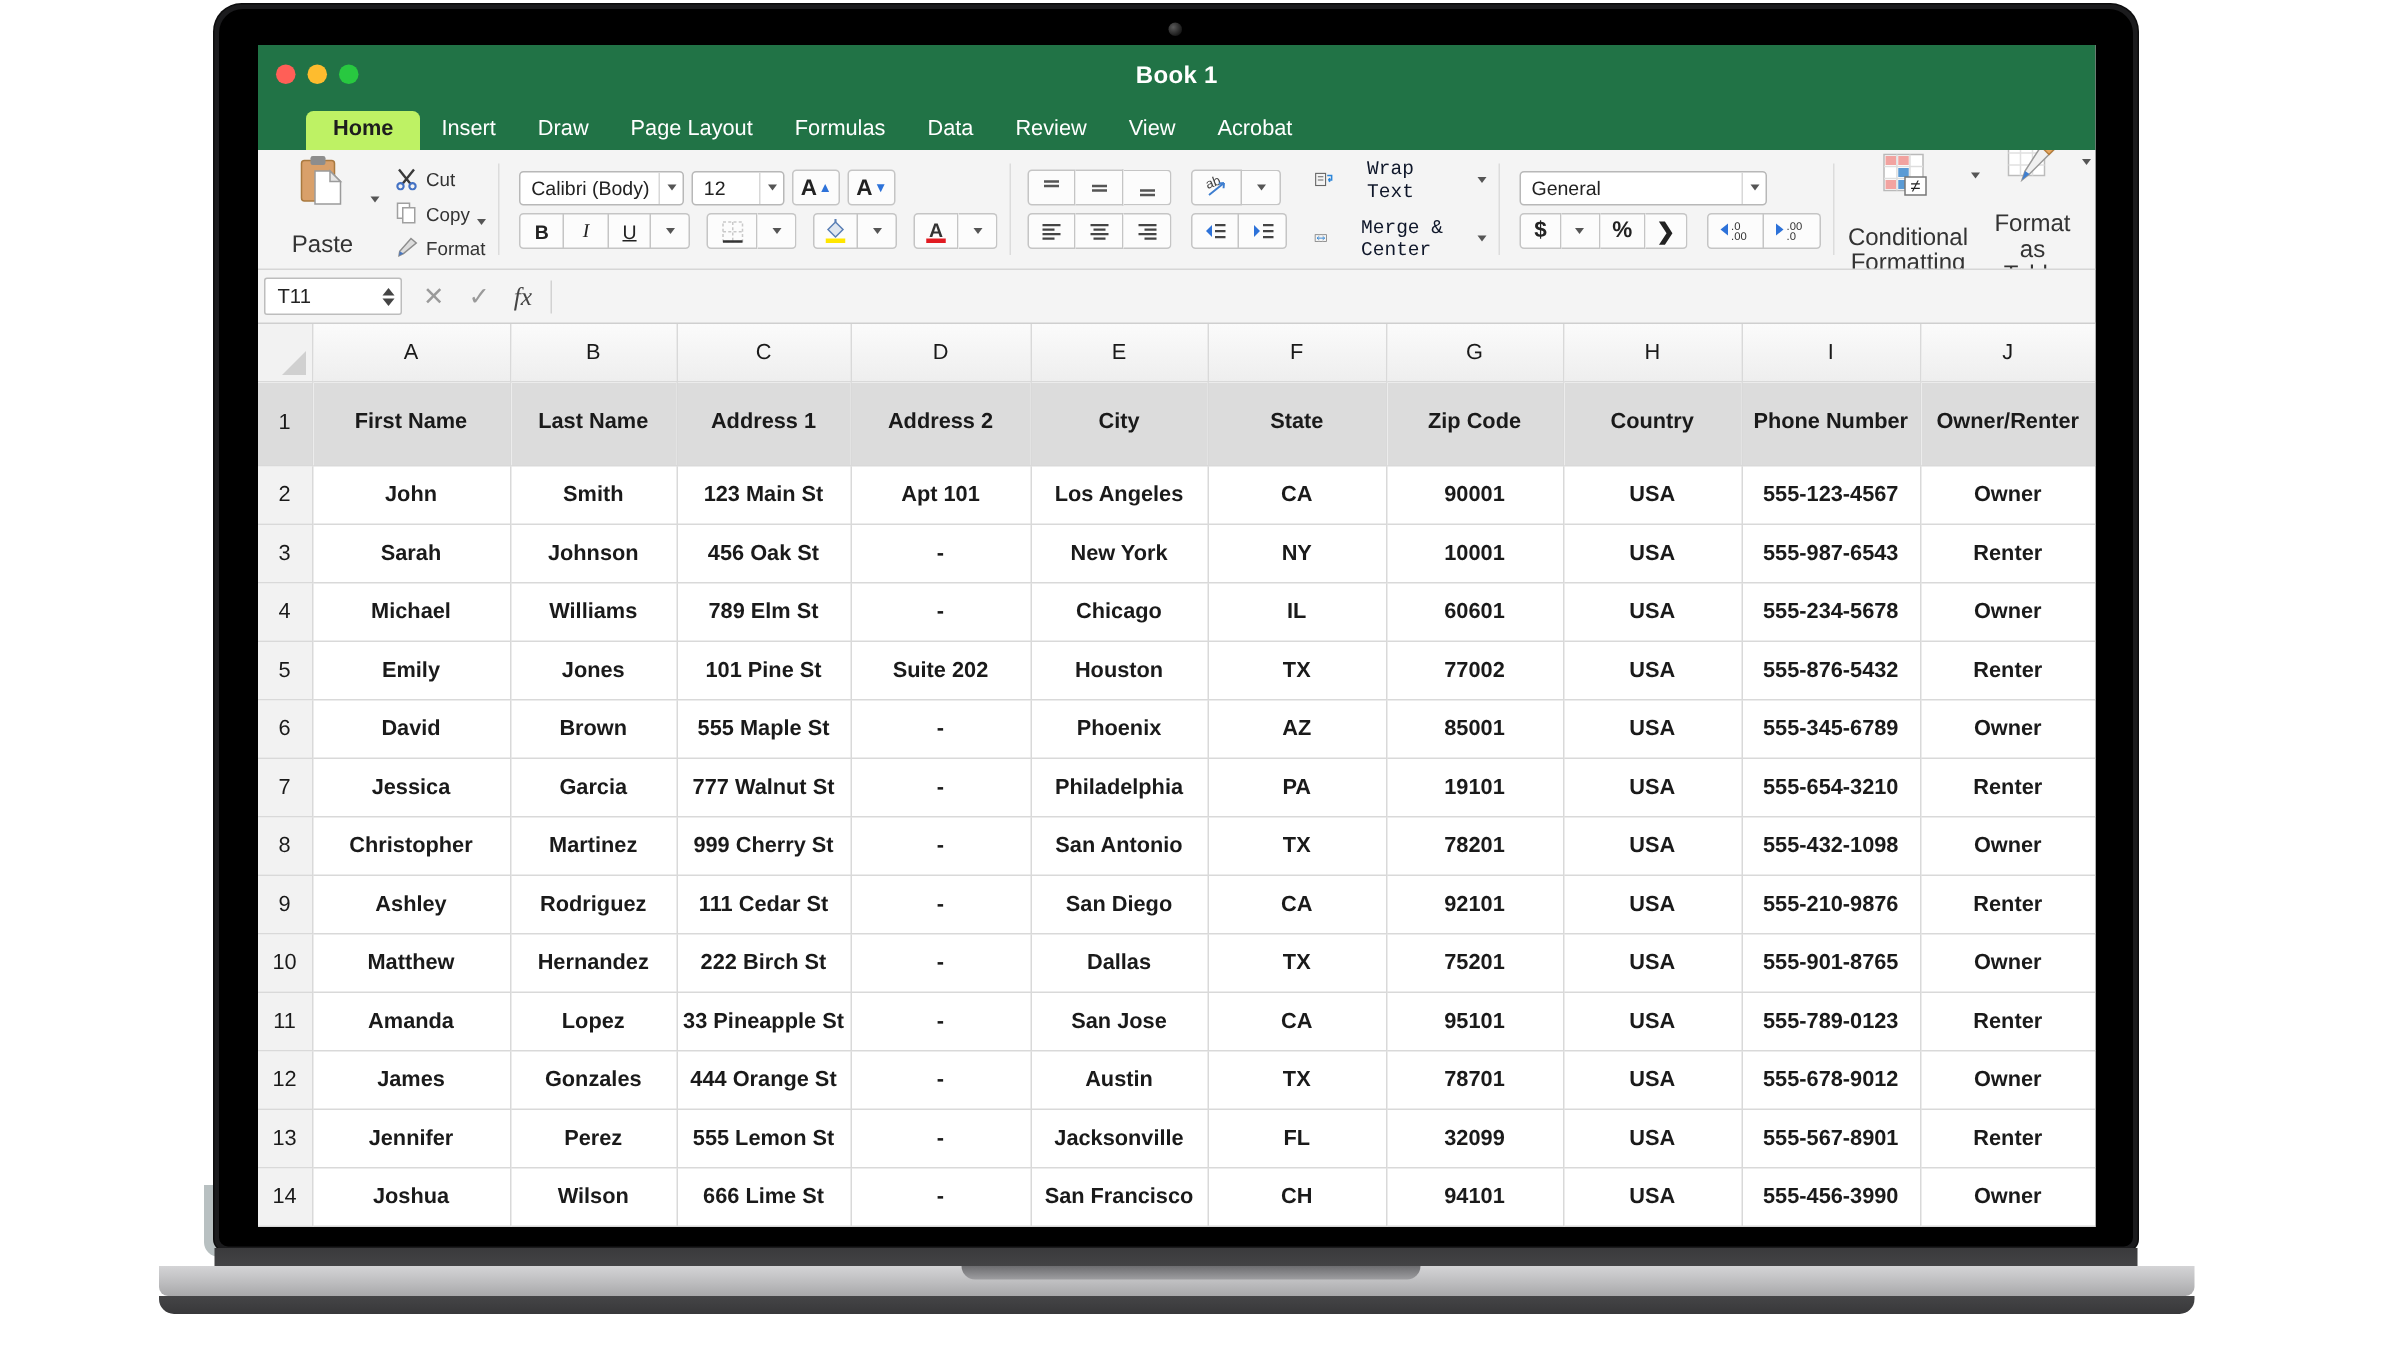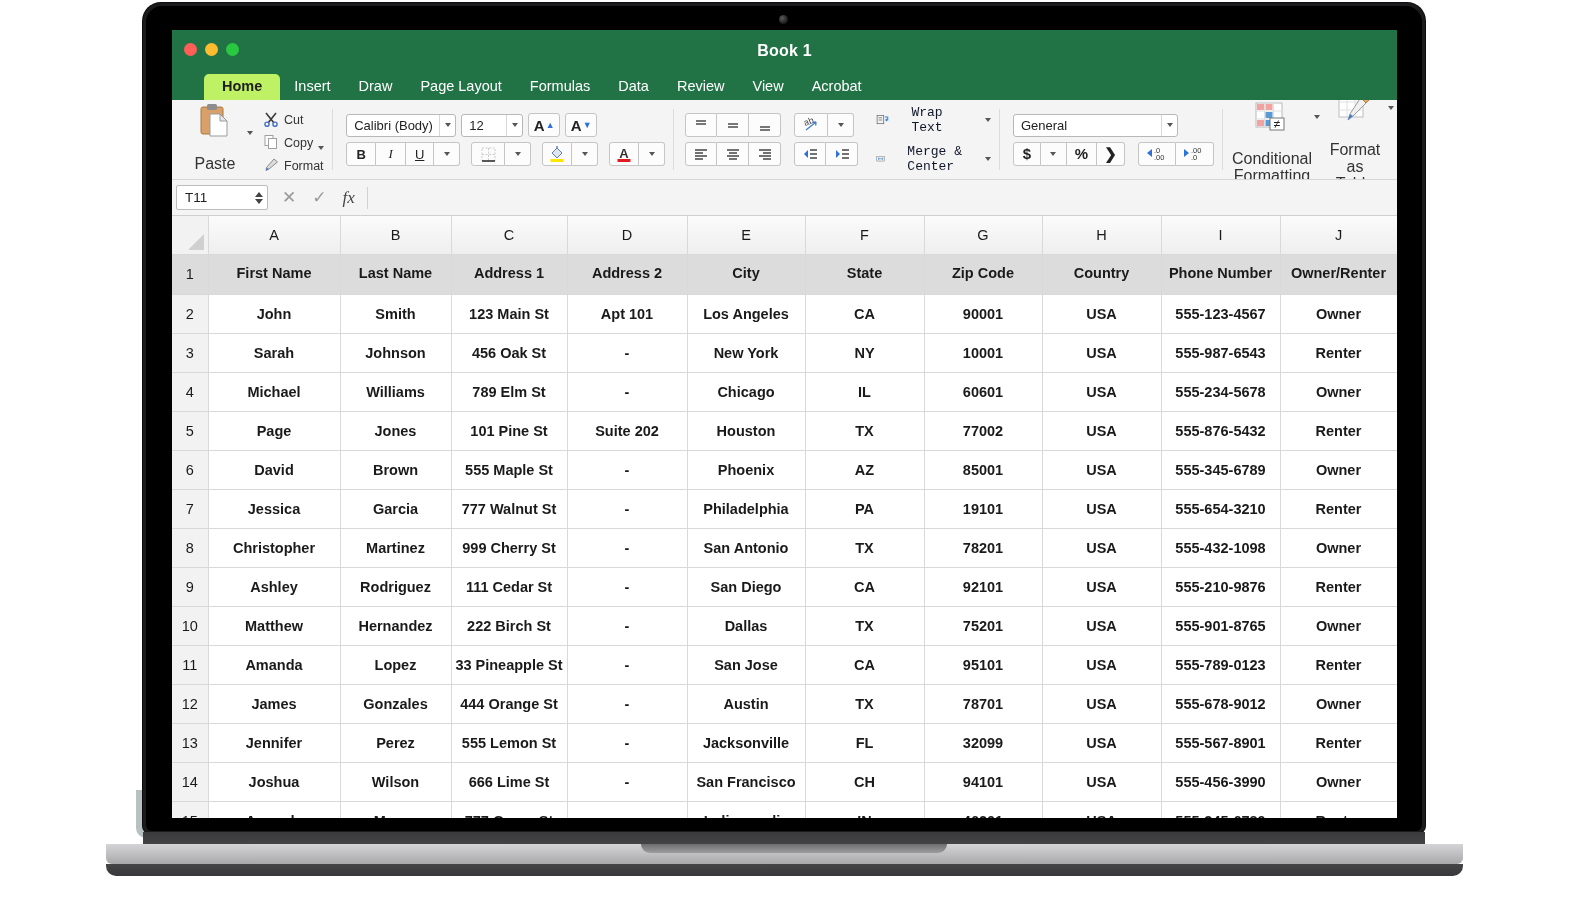--- a/index.html
+++ b/index.html
@@ -156,21 +156,21 @@
     height:38px; background:linear-gradient(#fbfbfb,#eeeeee); color:#3c3c3c;
     font-weight:normal; font-size:15px; border-right:1px solid #cdcdcd; border-bottom:1px solid #cdcdcd;
   }
   .rowhead {
     width:36px; background:#f2f2f2; color:#3c3c3c; font-size:14px; font-weight:normal;
     border-right:1px solid #cdcdcd; text-align:center;
   }
   tr.hdrow td, tr.hdrow th.rowhead { background:#dcdcdc; }
   tr.hdrow td { font-weight:bold; white-space:normal; line-height:1.05; }
   tr.datarow td { height:39px; background:#fff; font-weight:bold; }
-  tr.hdrow td { height:40px; }
+  tr.hdrow td { height:56px; }
   td.ownercol { font-weight:normal; }
 </style>
 </head>
 <body>
 
 <div class="stage">
 
   <div class="lid-edge-l"></div>
   <div class="laptop-lid"></div>
   <div class="lid-inner"></div>
@@ -614,21 +614,21 @@
               <td>-</td>
               <td>Chicago</td>
               <td>IL</td>
               <td>60601</td>
               <td>USA</td>
               <td>555-234-5678</td>
               <td class="ownercol">Owner</td>
             </tr>
             <tr class="datarow">
               <th class="rowhead">5</th>
-              <td>Page</td>
+              <td>Emily</td>
               <td>Jones</td>
               <td>101 Pine St</td>
               <td>Suite 202</td>
               <td>Houston</td>
               <td>TX</td>
               <td>77002</td>
               <td>USA</td>
               <td>555-876-5432</td>
               <td class="ownercol">Renter</td>
             </tr>

